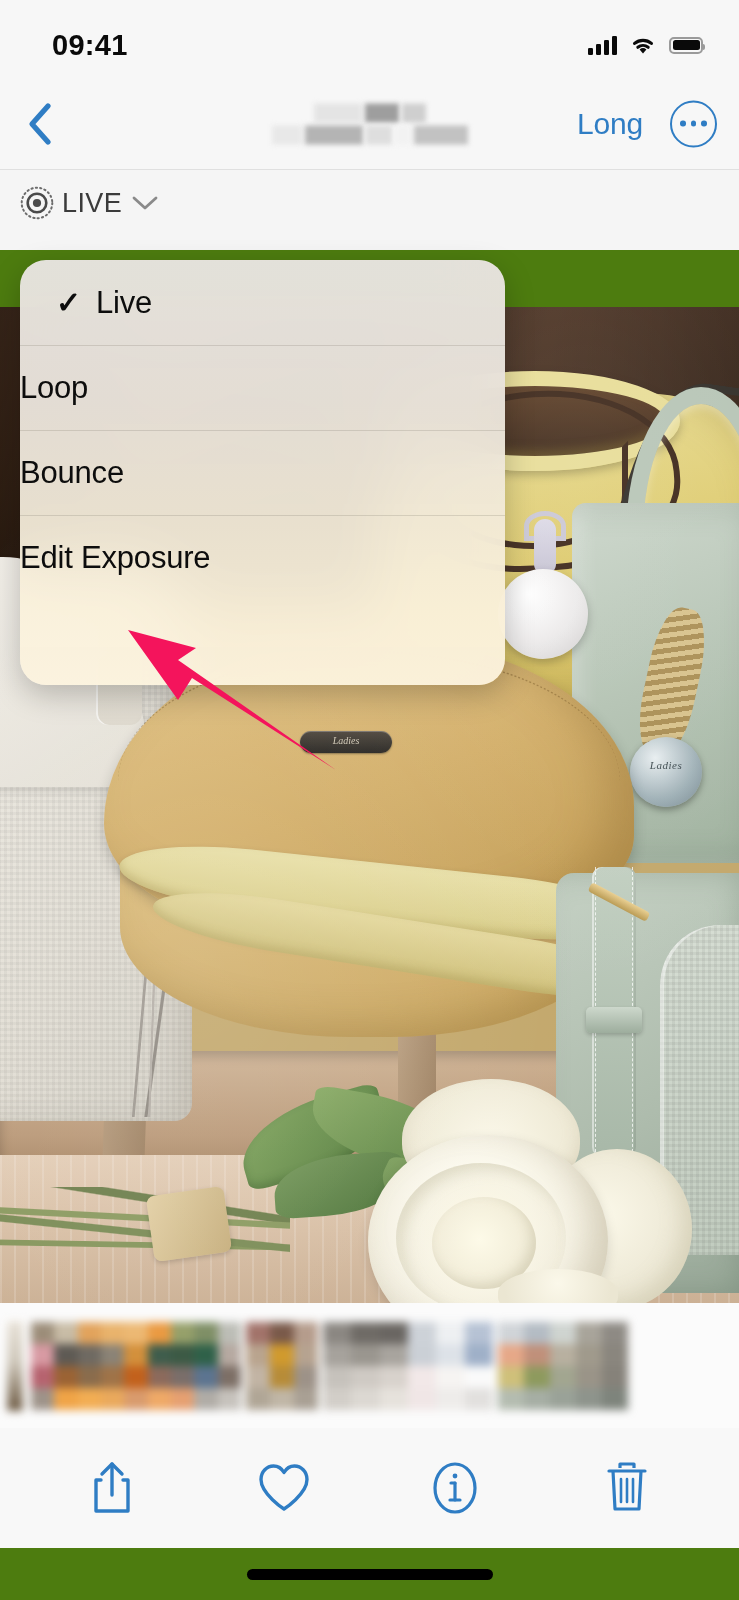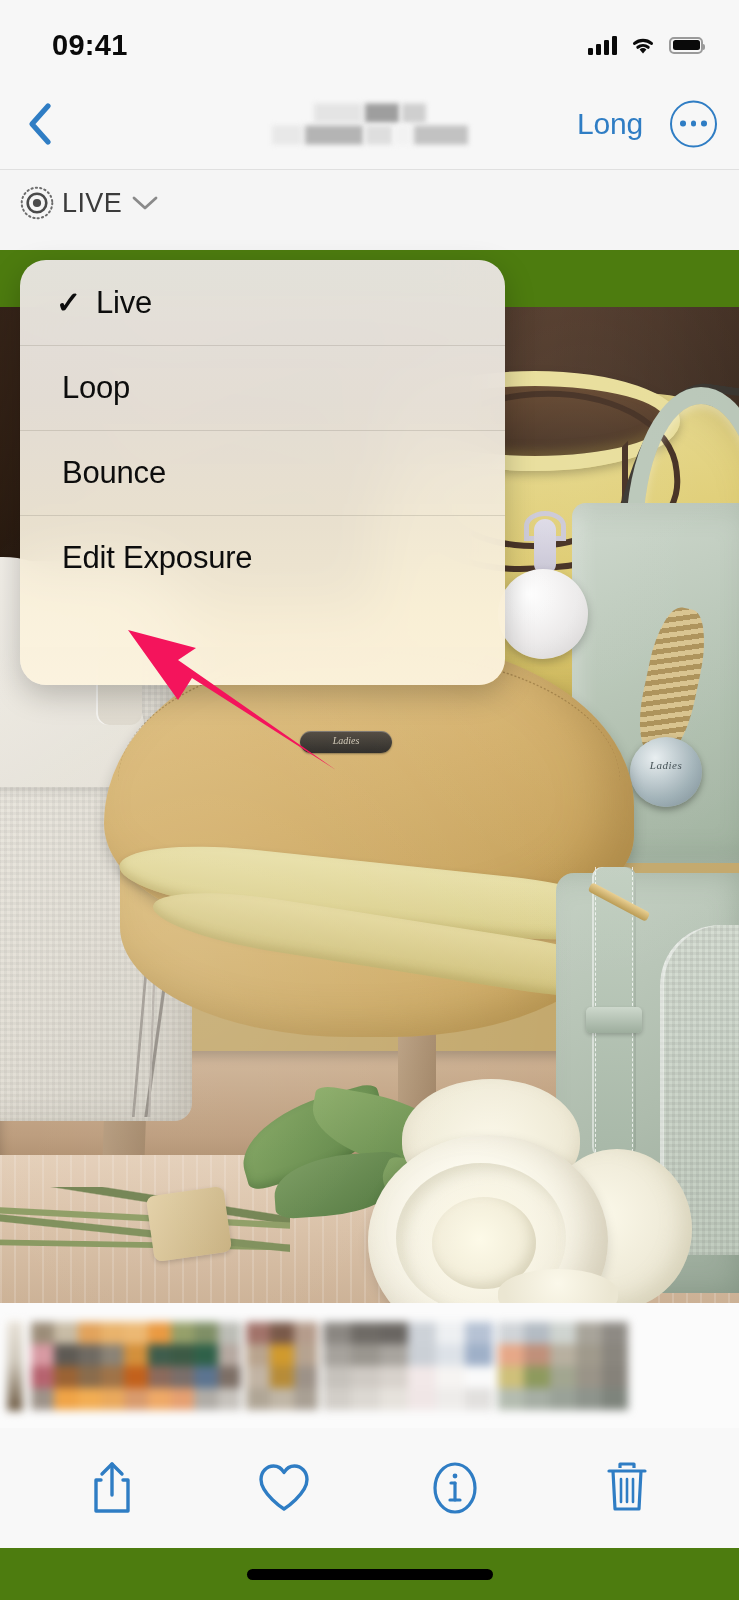--- a/index.html
+++ b/index.html
@@ -463,21 +463,20 @@
         rgba(235,229,220,0.955) 34%,
         rgba(243,235,217,0.945) 62%,
         rgba(250,241,219,0.945) 82%,
         rgba(252,243,222,0.95) 100%);
     backdrop-filter:blur(28px);
   }
   .menu-item {
     position:relative;
     height:85px;
     display:flex; align-items:center;
-    padding-left:42px;
     font-size:31px;
     color:#0d0d0d;
     letter-spacing:-0.2px;
     cursor:pointer;
   }
   .menu-item + .menu-item:before {
     content:""; position:absolute; left:0; right:0; top:0;
     height:1px; background:rgba(120,112,100,.22);
   }
   .menu-check {

